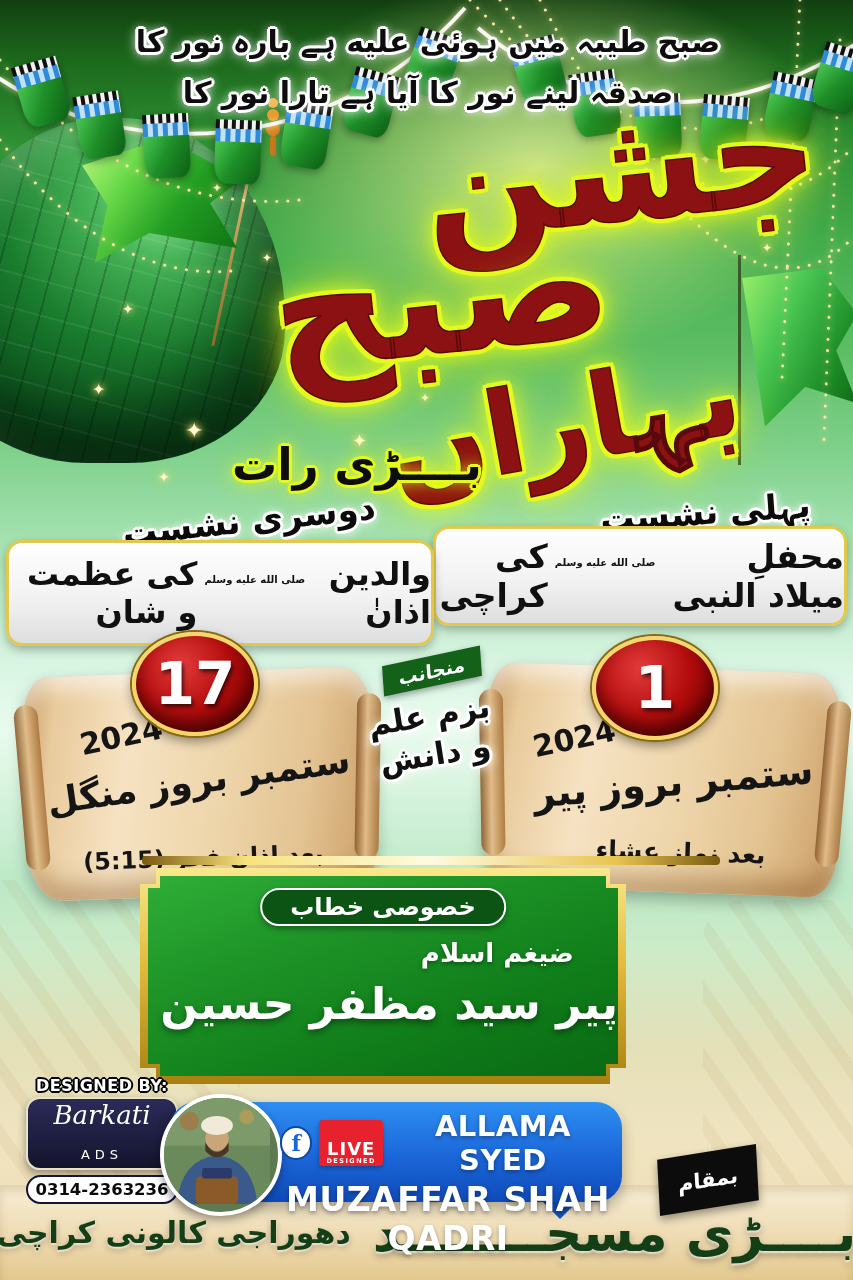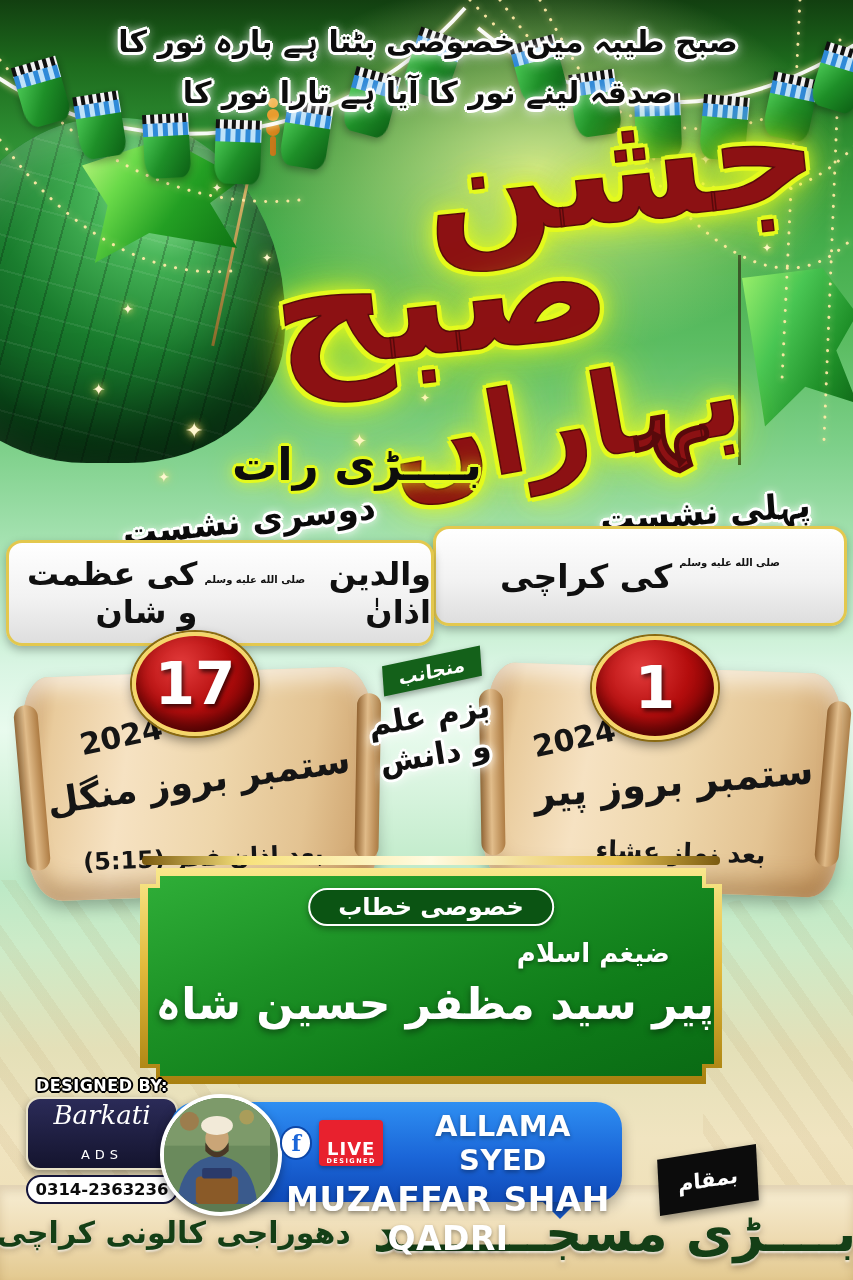--- a/index.html
+++ b/index.html
@@ -97,21 +97,21 @@
   .badge-16{left:592px;top:636px;}
   .badge-17{left:132px;top:632px;}
   
   .organizer{position:absolute;left:362px;top:656px;width:140px;z-index:5;text-align:center;}
   .org-label{display:inline-block;background:#14611a;color:#fff;font-weight:800;font-size:19px;
     padding:4px 16px;transform:rotate(-12deg) skewX(-8deg);box-shadow:0 3px 6px rgba(0,0,0,.35);direction:rtl;}
   .org-name{margin-top:10px;font-size:31px;font-weight:800;color:#101010;direction:rtl;line-height:1.25;transform:rotate(-9deg);}
   
   .gold-bar{position:absolute;left:142px;top:856px;width:578px;height:9px;z-index:6;border-radius:4px;
     background:linear-gradient(90deg,#7a5a10,#f8e27c 18%,#fffbe0 50%,#e8c452 82%,#7a5a10);}
-  .panel-gold{position:absolute;left:140px;top:868px;width:582px;height:216px;z-index:6;
+  .panel-gold{position:absolute;left:140px;top:868px;width:486px;height:216px;z-index:6;
     background:linear-gradient(180deg,#f9e88c 0%,#e3ba3c 45%,#a8800f 100%);
     clip-path:polygon(0 16px,16px 16px,16px 0,calc(100% - 16px) 0,calc(100% - 16px) 16px,100% 16px,100% calc(100% - 16px),calc(100% - 16px) calc(100% - 16px),calc(100% - 16px) 100%,16px 100%,16px calc(100% - 16px),0 calc(100% - 16px));
     box-shadow:0 6px 14px rgba(0,0,0,.3);}
   .panel-green{position:absolute;left:8px;top:8px;right:8px;bottom:8px;
     background:linear-gradient(160deg,#2fae38 0%,#1d9226 35%,#0f7c19 70%,#0a6a14 100%);
     clip-path:polygon(0 12px,12px 12px,12px 0,calc(100% - 12px) 0,calc(100% - 12px) 12px,100% 12px,100% calc(100% - 12px),calc(100% - 12px) calc(100% - 12px),calc(100% - 12px) 100%,12px 100%,12px calc(100% - 12px),0 calc(100% - 12px));}
   .capsule{position:absolute;left:50%;top:12px;transform:translateX(-50%);direction:rtl;white-space:nowrap;
     background:#0b5413;border:2.5px solid #fff;border-radius:22px;color:#fff;font-size:24px;font-weight:800;
     padding:3px 28px;box-shadow:0 3px 6px rgba(0,0,0,.35);}
   .honorific{position:absolute;right:44px;top:62px;color:#fff;font-size:26px;font-weight:800;direction:rtl;
@@ -272,33 +272,34 @@
       <span class="spark" style="left: 420px; top: 392px; font-size: 12px;">✦</span>
       <span class="spark" style="left: 700px; top: 152px; font-size: 14px;">✦</span>
       <span class="spark" style="left: 762px; top: 242px; font-size: 12px;">✦</span>
       <span class="spark" style="left: 642px; top: 122px; font-size: 10px;">✦</span>
       <span class="spark" style="left: 212px; top: 182px; font-size: 12px;">✦</span>
       <span class="spark" style="left: 302px; top: 470px; font-size: 20px;">✦</span>
       <span class="spark" style="left: 158px; top: 470px; font-size: 14px;">✦</span>
     </div>
 
   <div class="couplet outline-white">
-    <div>صبح طیبہ میں خصوصی بٹتا ہے بارہ نور کا</div>
+    <div>صبح طیبہ میں ہوئی عليه ہے بارہ نور کا</div>
     <div>صدقہ لینے نور کا آیا ہے تارا نور کا</div>
   </div>
 
   <div class="title-wrap">
     <span class="cal-word w1">جشن</span>
     <span class="cal-word w2">صبح</span>
     <span class="cal-word w3">بہاراں</span>
   </div>
   <div class="subtitle outline-yellow">بــــڑی رات</div>
 
   <div class="session-label lbl-first outline-white">پہلی نشست</div>
   <div class="topic-box box-first">
+    <span>محفلِ میلاد النبی</span>
     <span class="salawat">صلى الله عليه وسلم</span>
     <span>کی کراچی</span>
   </div>
 
   <div class="session-label lbl-second outline-white">دوسری نشست</div>
   <div class="topic-box box-second">
     <span>والدین اذانٰ</span>
     <span class="salawat">صلى الله عليه وسلم</span>
     <span>کی عظمت و شان</span>
   </div>

